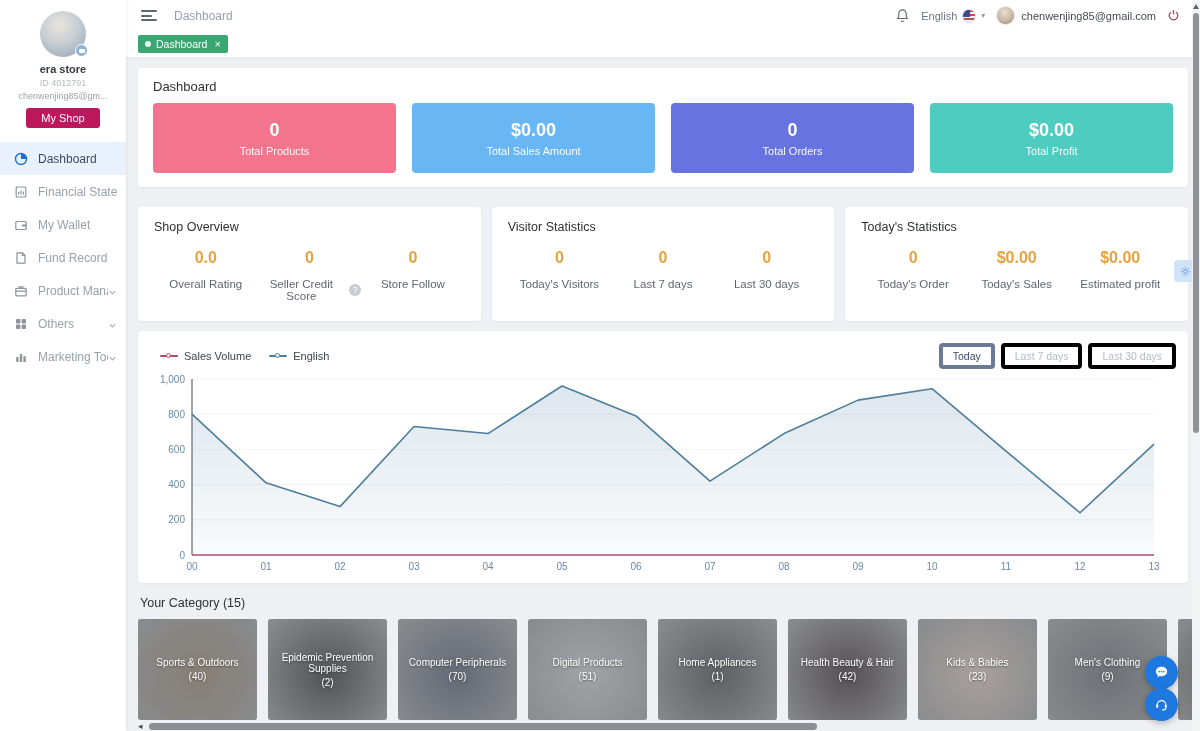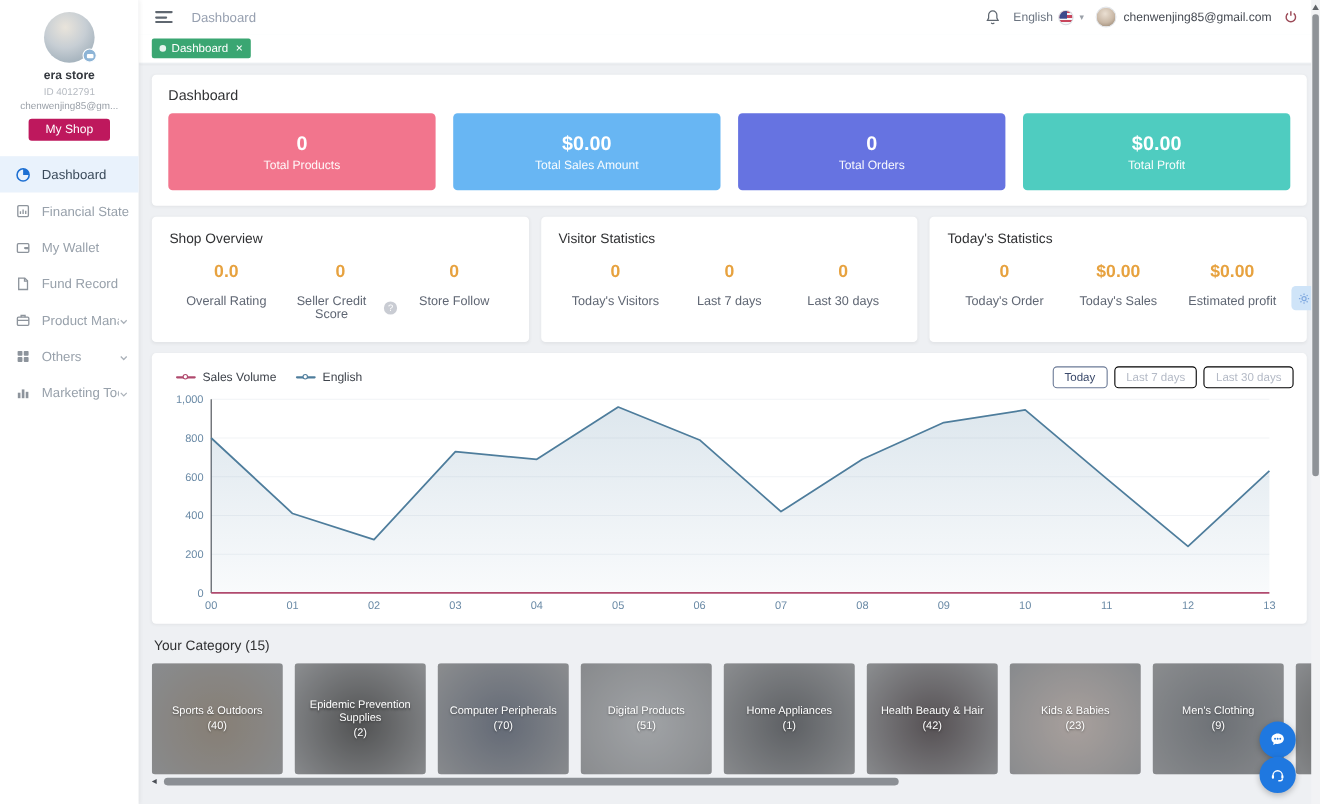--- a/index.html
+++ b/index.html
@@ -62,40 +62,40 @@
   .content { flex:1; padding:10px 12px 0; position:relative; overflow:hidden; }
   .card { background:#fff; border-radius:4px; box-shadow:0 1px 3px rgba(0,0,0,.05); }
   .stats-card { padding:11px 15px 14px; }
   .card-title { font-size:13px; color:#303133; }
   .tiles { display:flex; gap:16px; margin-top:9px; }
   .tile { flex:1; height:70px; border-radius:4px; color:#fff; text-align:center;
     display:flex; flex-direction:column; justify-content:center; gap:4px; }
   .tile-value { font-size:18px; font-weight:bold; }
   .tile-label { font-size:11px; opacity:.95; }
 
-  .cards-row { display:flex; gap:11px; margin-top:10px; }
+  .cards-row { display:flex; gap:11px; margin-top:20px; }
   .ov-card { flex:1; padding:13px 16px 19px; }
   .ov-title { font-size:12.5px; color:#303133; }
   .ov-stats { display:flex; margin-top:15px; }
   .ov-stat { flex:1; text-align:center; }
   .ov-value { font-size:16px; font-weight:bold; color:#e7a23f; }
   .ov-label { margin-top:11px; font-size:11.5px; color:#5f6673;
     display:flex; justify-content:center; align-items:center; gap:4px; }
   .help-icon { width:12px; height:12px; border-radius:50%; background:#c9ccd3; color:#fff;
     font-size:8.5px; line-height:12px; text-align:center; flex:none; }
 
   .chart-card { margin-top:10px; padding:12px 12px 6px; }
   .chart-head { display:flex; align-items:center; }
   .legend { display:flex; gap:18px; margin-left:10px; }
   .legend-item { display:flex; align-items:center; gap:6px; font-size:11px; color:#3f444c; cursor:pointer; }
   .lg-mark { position:relative; width:18px; height:2px; border-radius:1px; }
   .lg-mark i { position:absolute; left:5.5px; top:-2.5px; width:5px; height:5px; border-radius:50%;
     background:#fff; border:1.5px solid; }
   .range-buttons { margin-left:auto; display:flex; gap:6px; }
-  .range-btn { font-size:10.5px; padding:3px 10px; border-radius:4px; border:1px solid #000000;
+  .range-btn { font-size:10.5px; padding:3px 10px; border-radius:4px; border:4px solid #000000;
     background:#fff; color:#b4bac6; cursor:pointer; font-family:inherit; }
   .range-btn.active { color:#3b4a6b; border-color:#6b7a96; }
   #chart { margin-top:2px; }
 
   .cat-head { margin:13px 2px 9px; font-size:12.5px; color:#303133; }
   .cat-row { display:flex; gap:11px; overflow:hidden; margin-right:-12px; }
   .cat-card { flex:none; width:119px; height:101px; border-radius:3px; position:relative;
     overflow:hidden; cursor:pointer; }
   .cat-overlay { position:absolute; inset:0; background:rgba(130,132,135,.45); }
   .cat-text { position:absolute; inset:0; display:flex; flex-direction:column; align-items:center;

